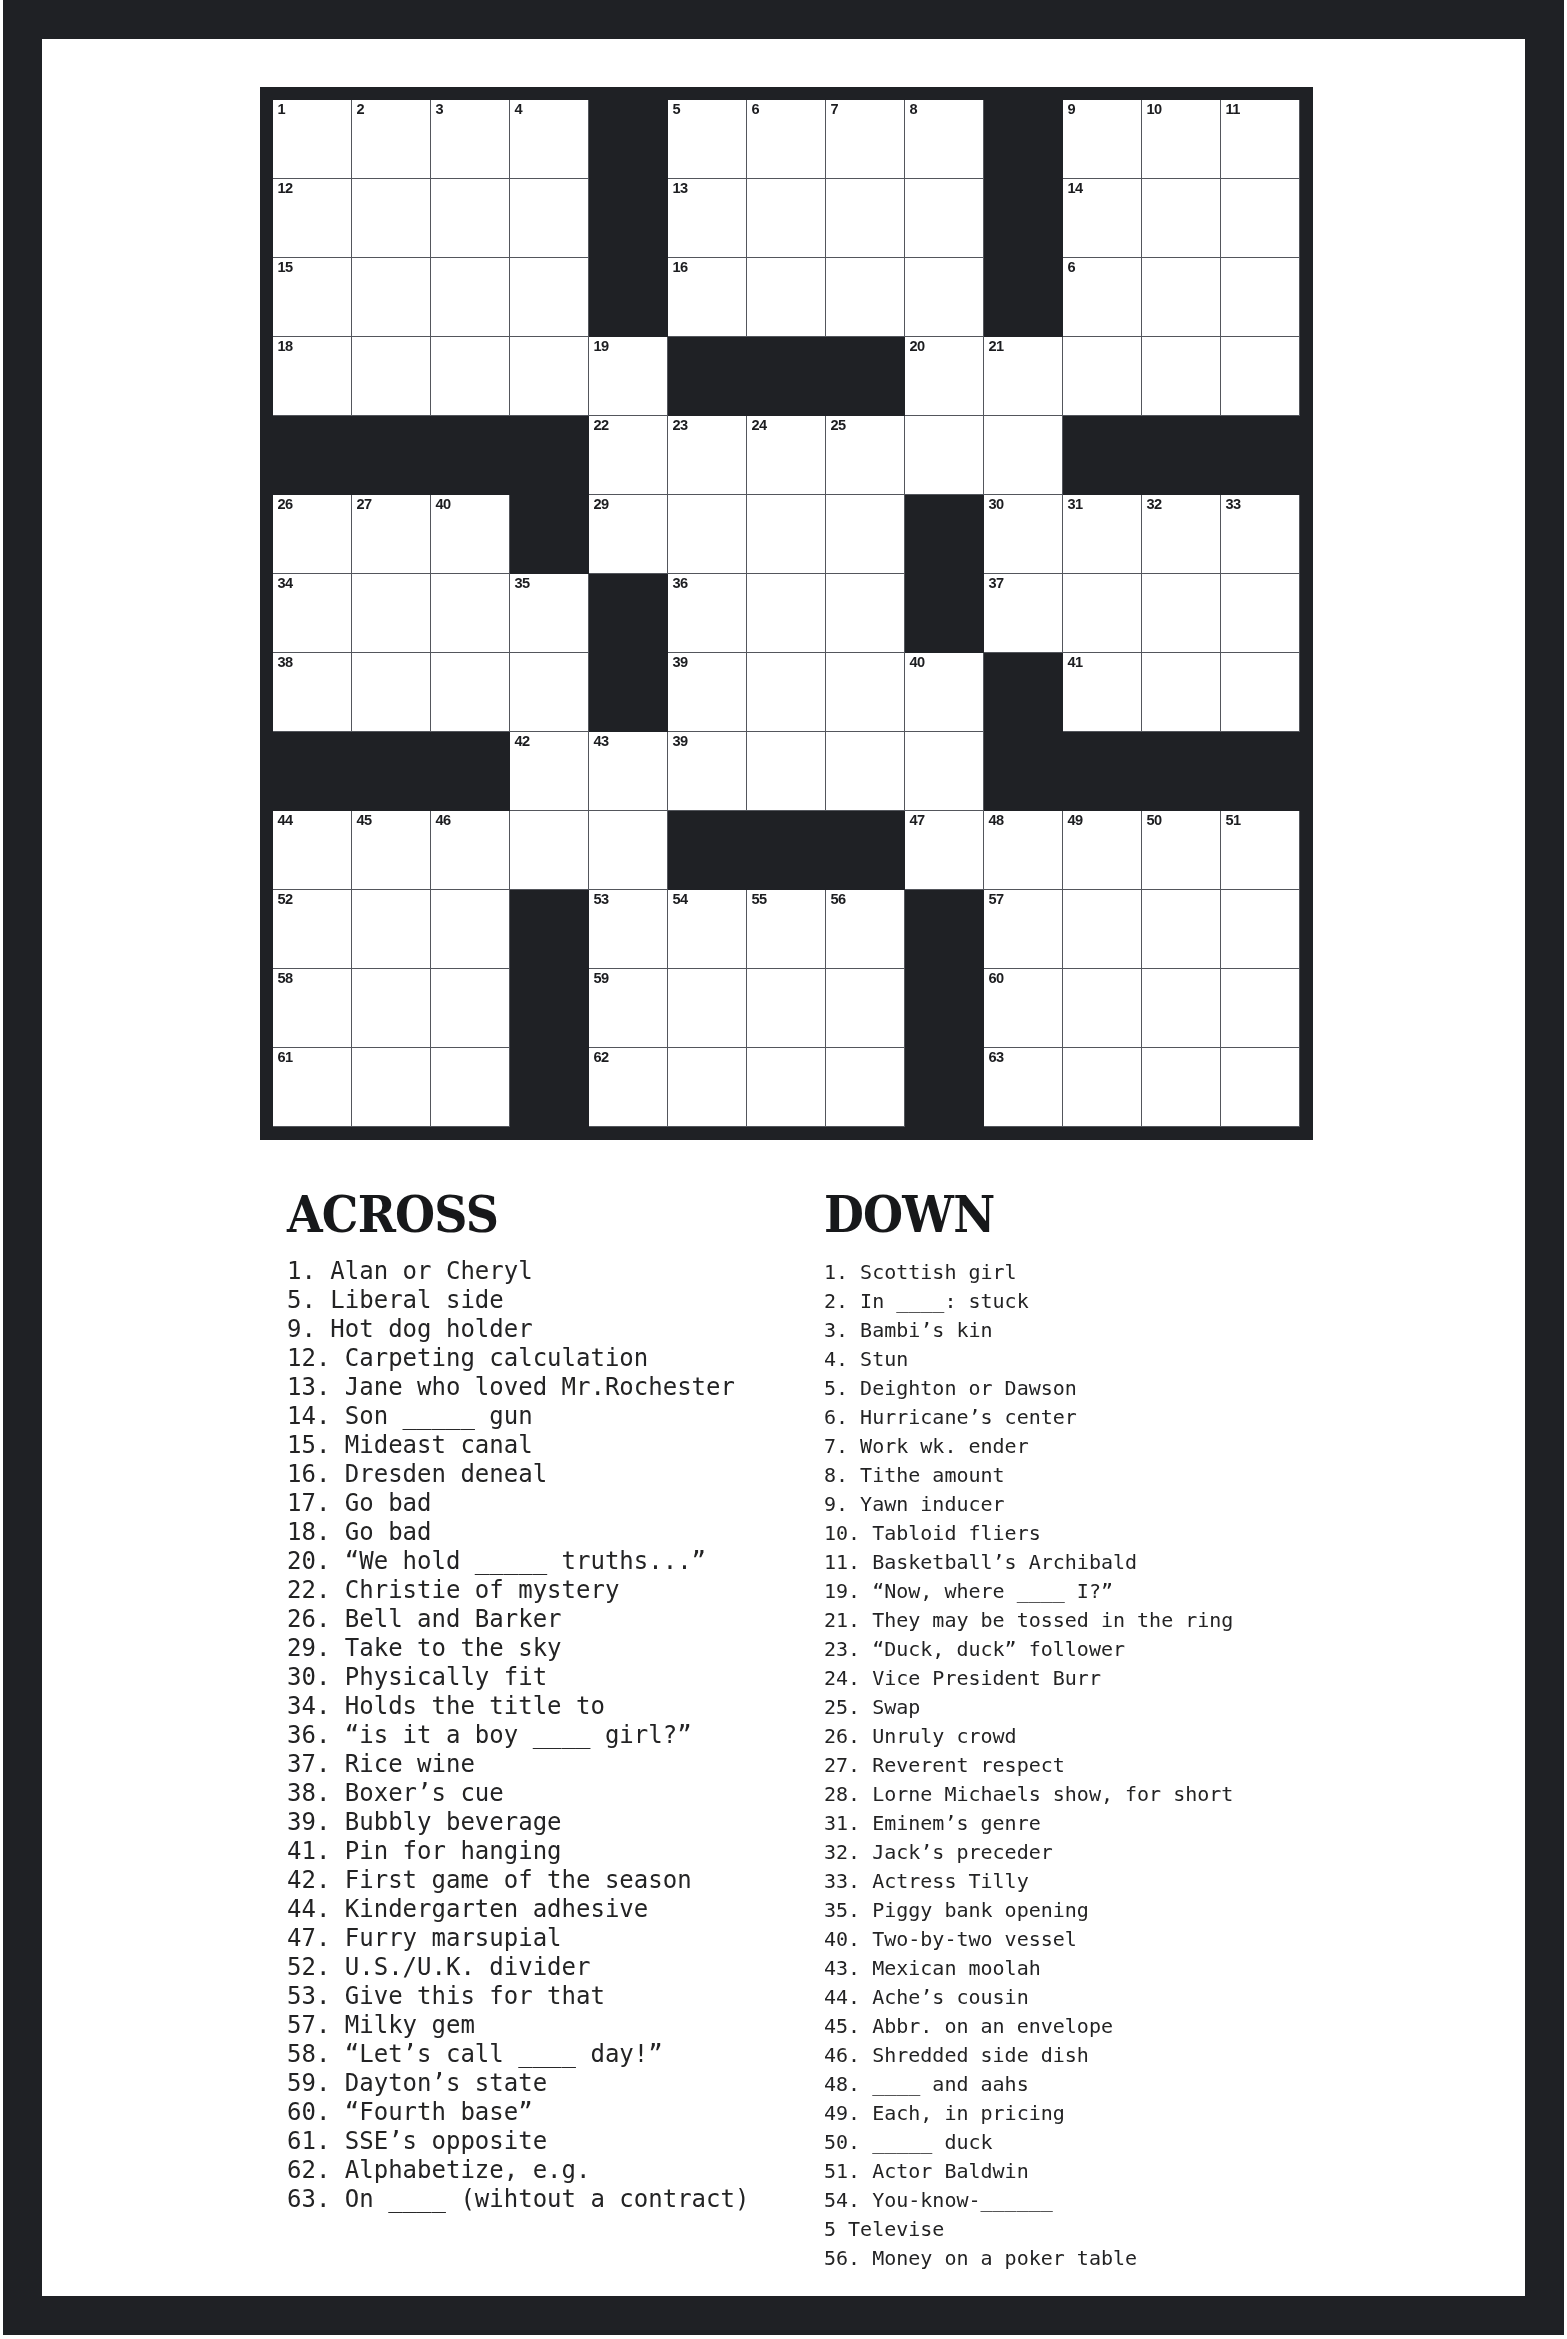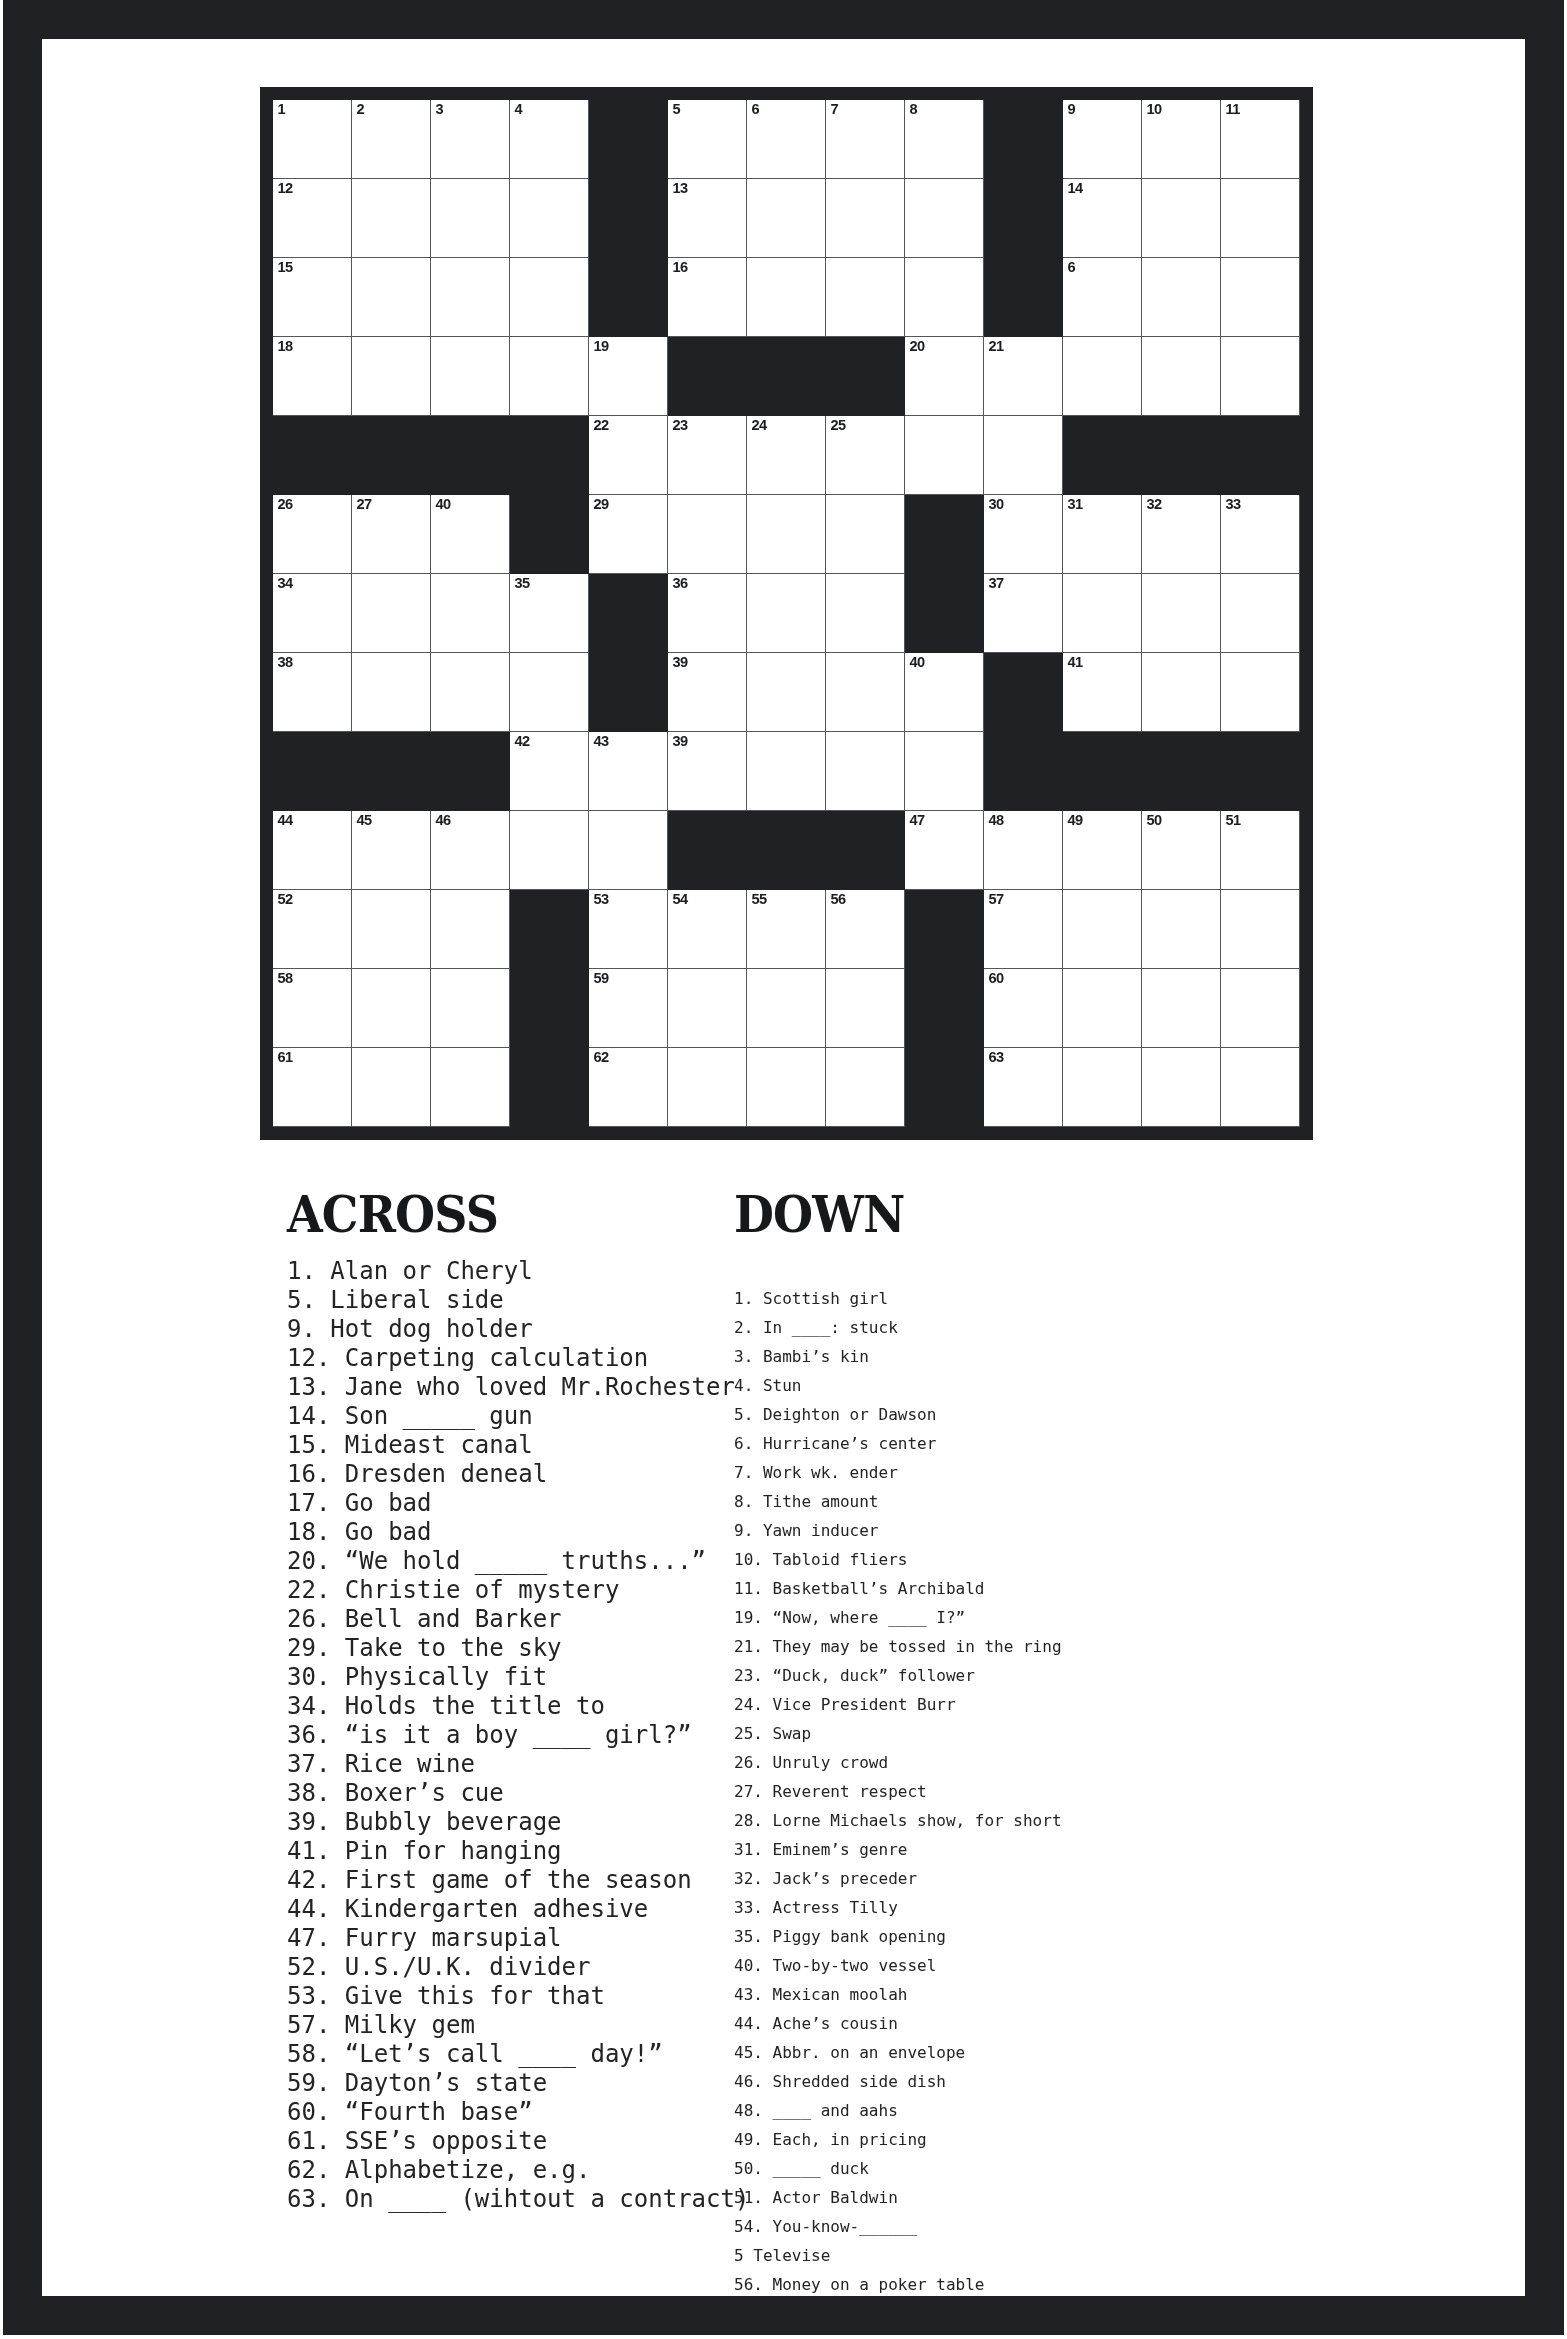--- a/index.html
+++ b/index.html
@@ -44,21 +44,21 @@
     font-family:"Liberation Sans", sans-serif;
     font-weight:bold;
     font-size:14.6px; line-height:1;
     color:#1c1d20;
     letter-spacing:-0.5px;
   }
 
   
   .clue-col { position:absolute; top:1188px; }
   .clue-col.across { left:287px; width:475px; }
-  .clue-col.down   { left:734px; width:530px; }
+  .clue-col.down   { left:824px; width:530px; }
 
   .clue-title {
     margin:0;
     font-family:"DejaVu Serif", serif;
     font-weight:bold;
     font-size:50px;
     line-height:53px;
     color:#17181a;
     letter-spacing:-0.9px;
     transform:scaleX(0.92);
@@ -70,22 +70,22 @@
     color:#232324;
     font-family:"DejaVu Sans Mono", monospace;
     white-space:pre;
   }
   .across ol.clue-list {
     margin-top:16.4px;
     font-size:24px;
     line-height:29px;
   }
   .down ol.clue-list {
-    margin-top:43px;
-    font-size:16px;
+    margin-top:17px;
+    font-size:20px;
     line-height:29px;
   }
   .clue-line { margin:0; padding:0; }
 </style>
 </head>
 <body>
 
 <div class="page">
   <div class="frame"></div>
 

